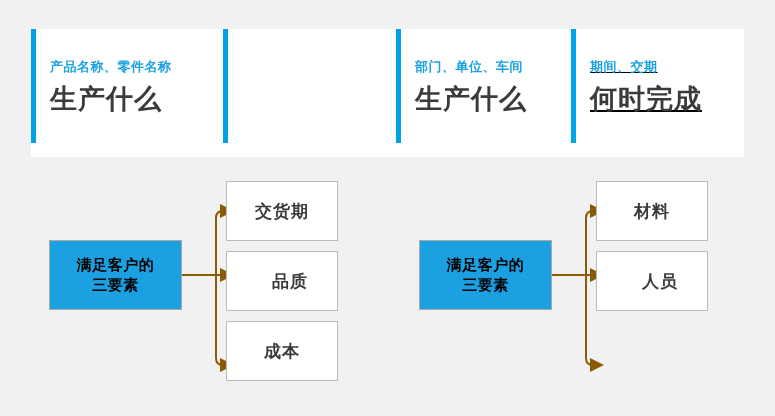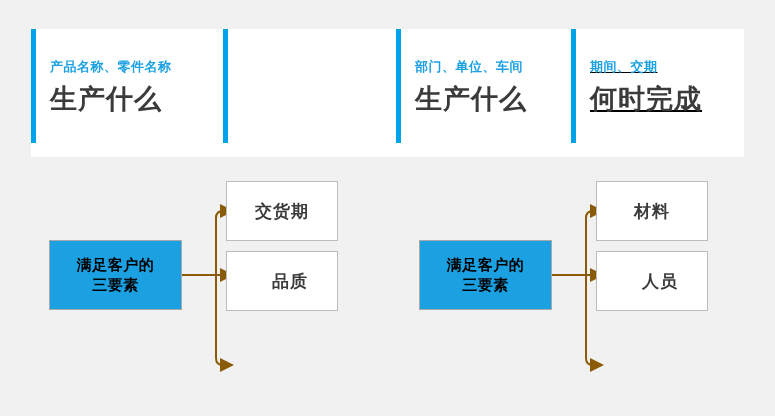--- a/index.html
+++ b/index.html
@@ -197,20 +197,23 @@
         <span class="src-line">三要素</span>
       </div>
     </div>
 
     <div class="target-box pos-0">
       <span>交货期</span>
     </div>
     <div class="target-box pos-1">
       <span>品质</span>
     </div>
+    <div class="target-box pos-2">
+      <span>成本</span>
+    </div>
 
   </div>
 
   <div class="flow-group" id="flow-group-right">
 
     <svg class="connector-svg" viewBox="0 0 360 230">
       <g fill="none" stroke="#8a5a06" stroke-width="2">
         <path d="M152 105 L186 105"></path>
         <path d="M186 105 L186 48 Q186 41 193 41"></path>
         <path d="M186 105 L193 105"></path>

